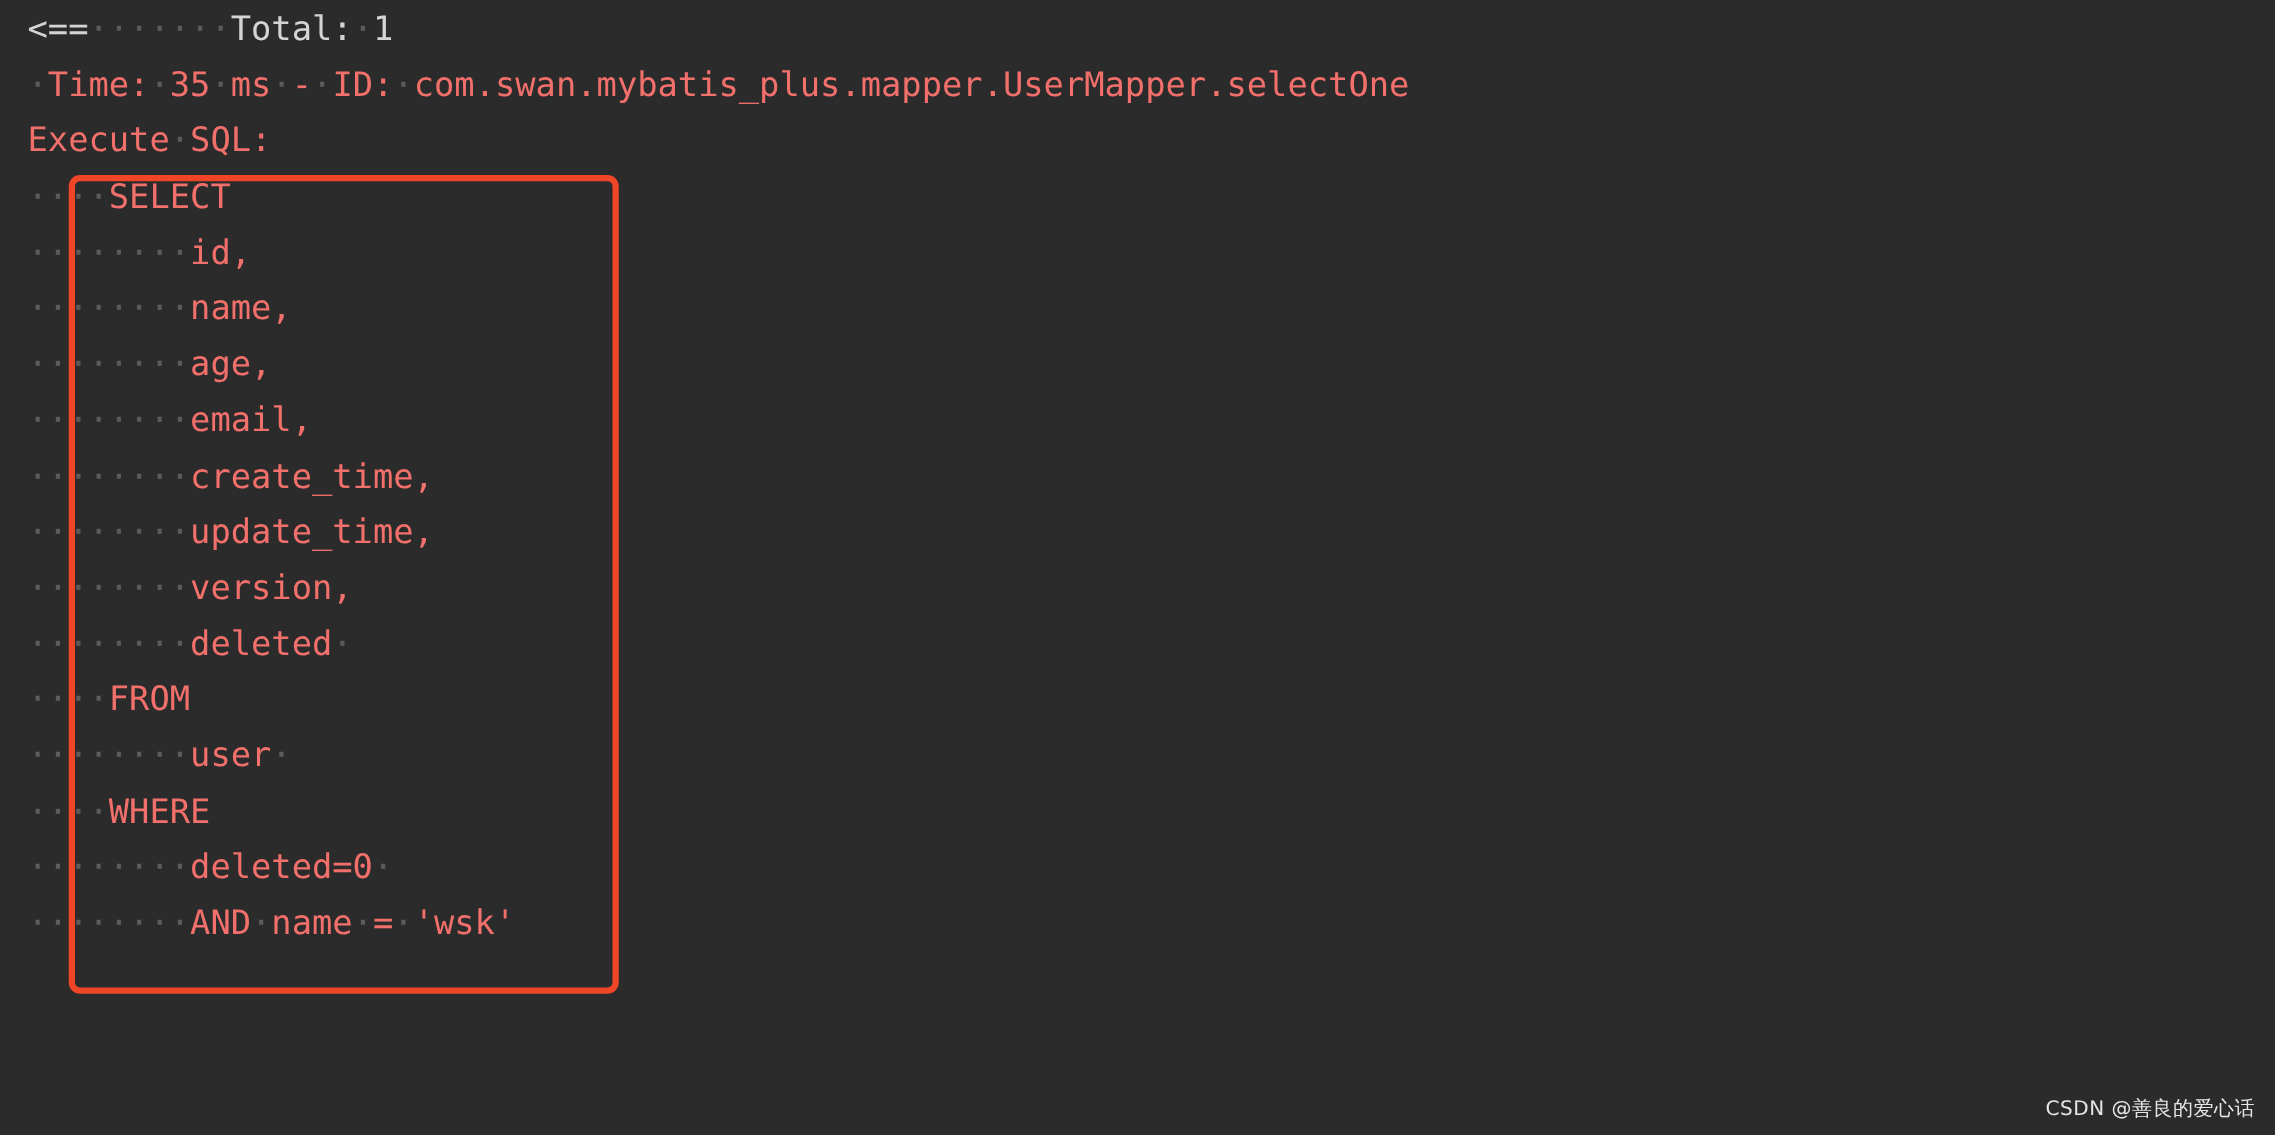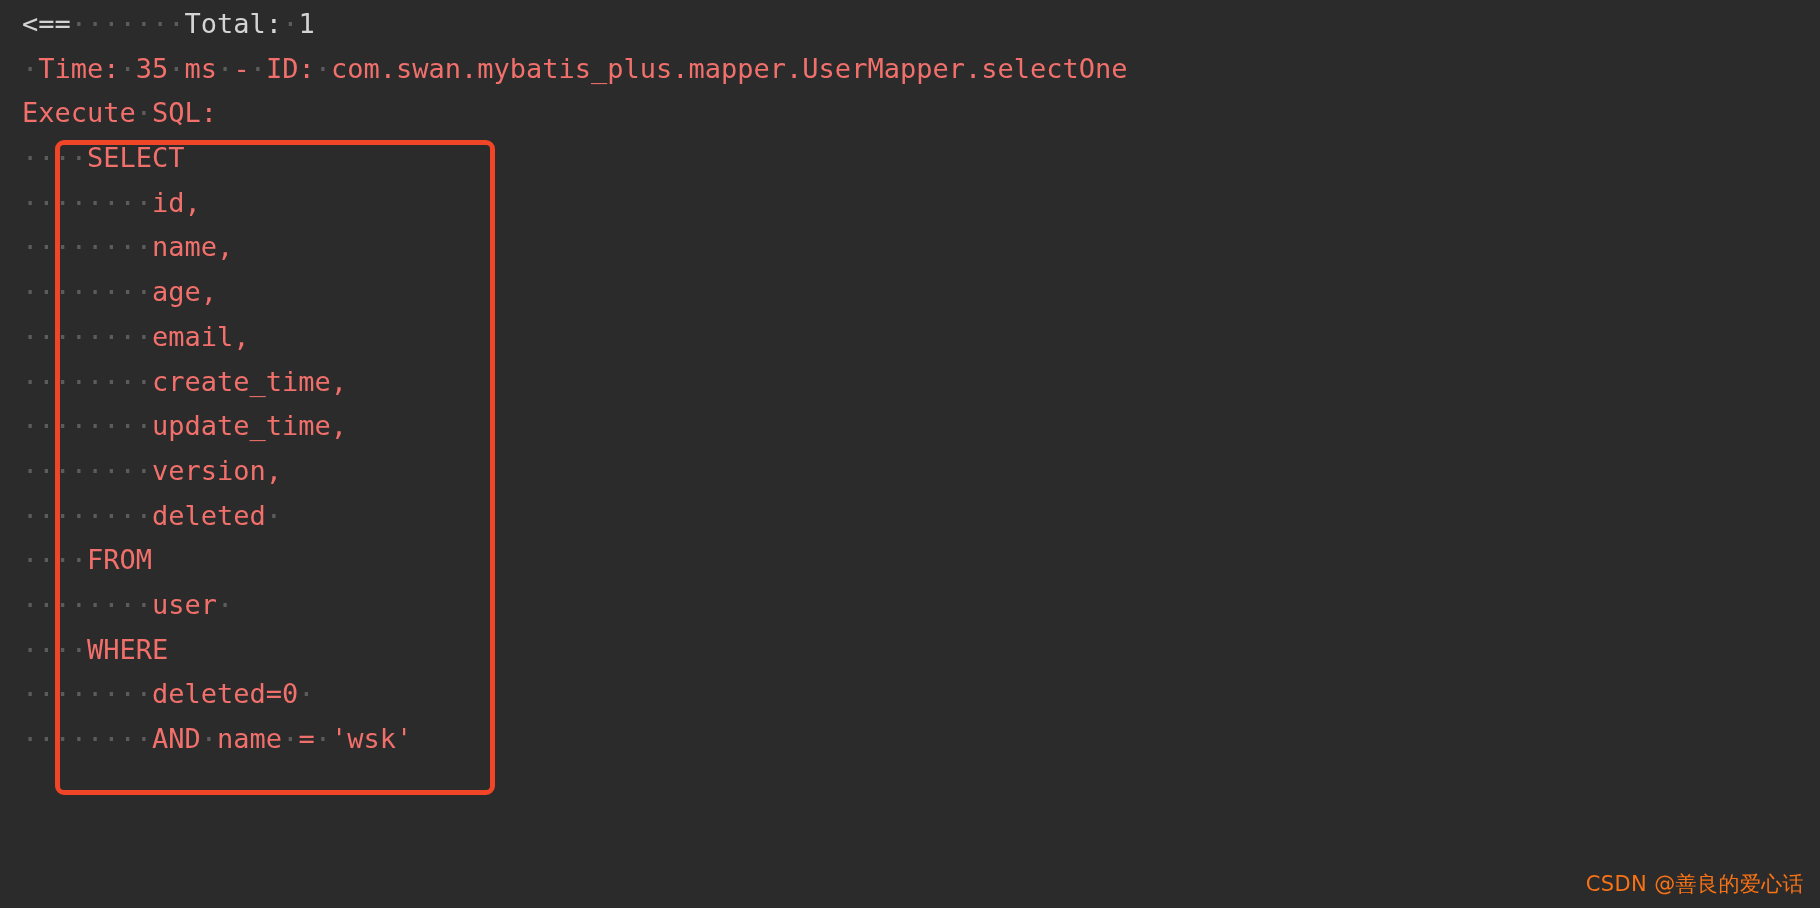--- a/index.html
+++ b/index.html
@@ -54,22 +54,22 @@
     border-radius: 9px;
     box-sizing: border-box;
     pointer-events: none;
   }
 
   .watermark {
     position: absolute;
     right: 16px;
     bottom: 10px;
     font-family: "DejaVu Sans", "Liberation Sans", sans-serif;
-    font-size: 21px;
-    color: #f97316;
+    font-size: 16px;
+    color: #e5e5e5;
     letter-spacing: 0.4px;
     white-space: nowrap;
     text-align: right;
   }
 </style>
 </head>
 <body>
 
 <div id="console">
 

